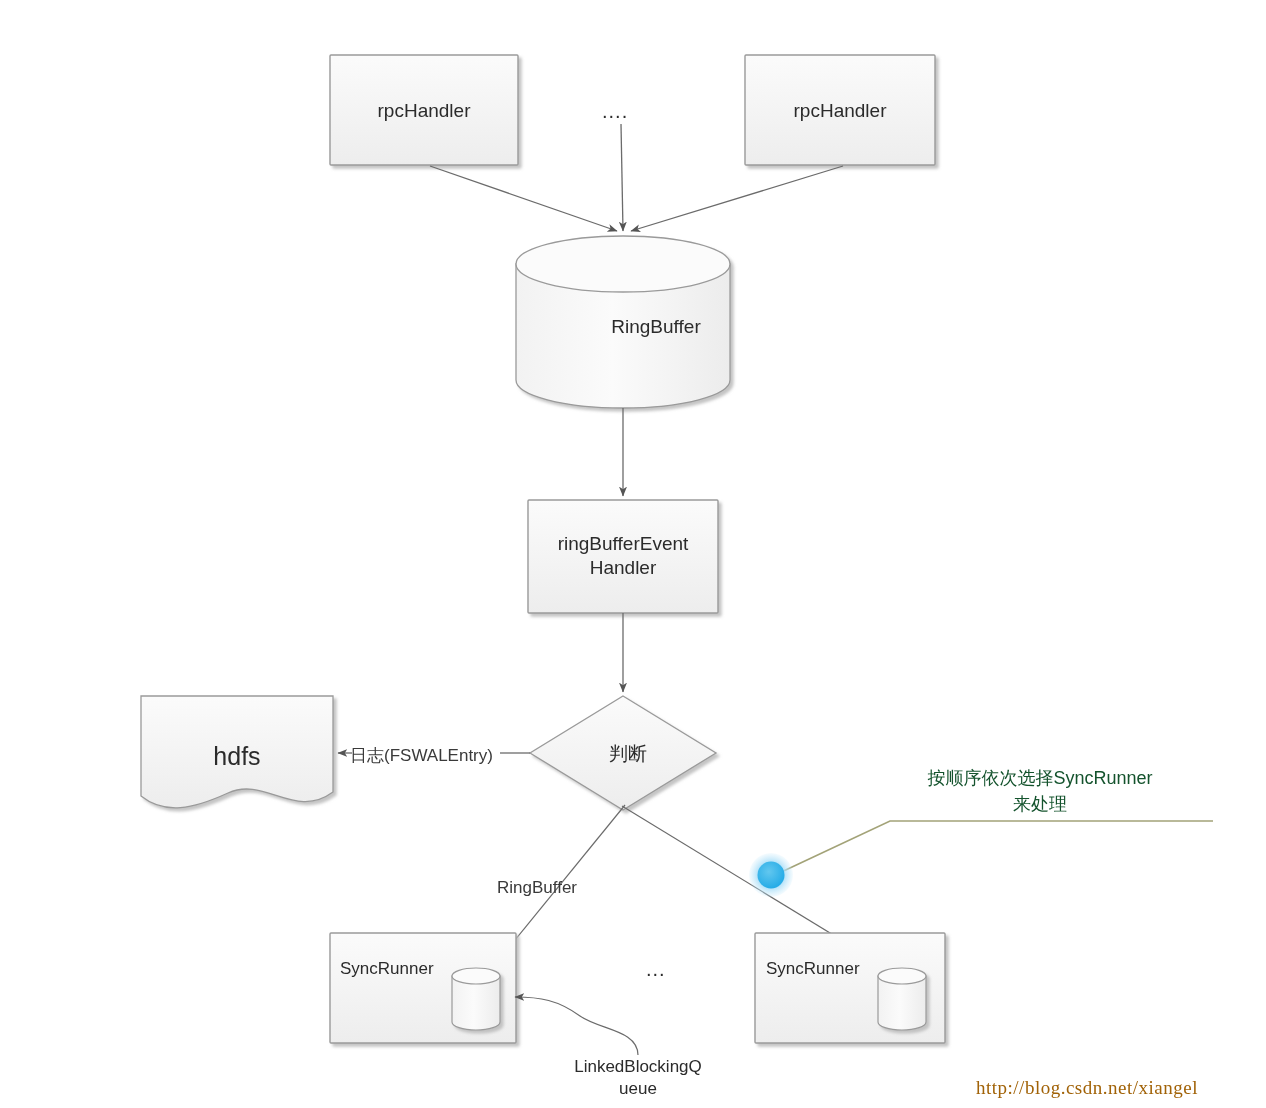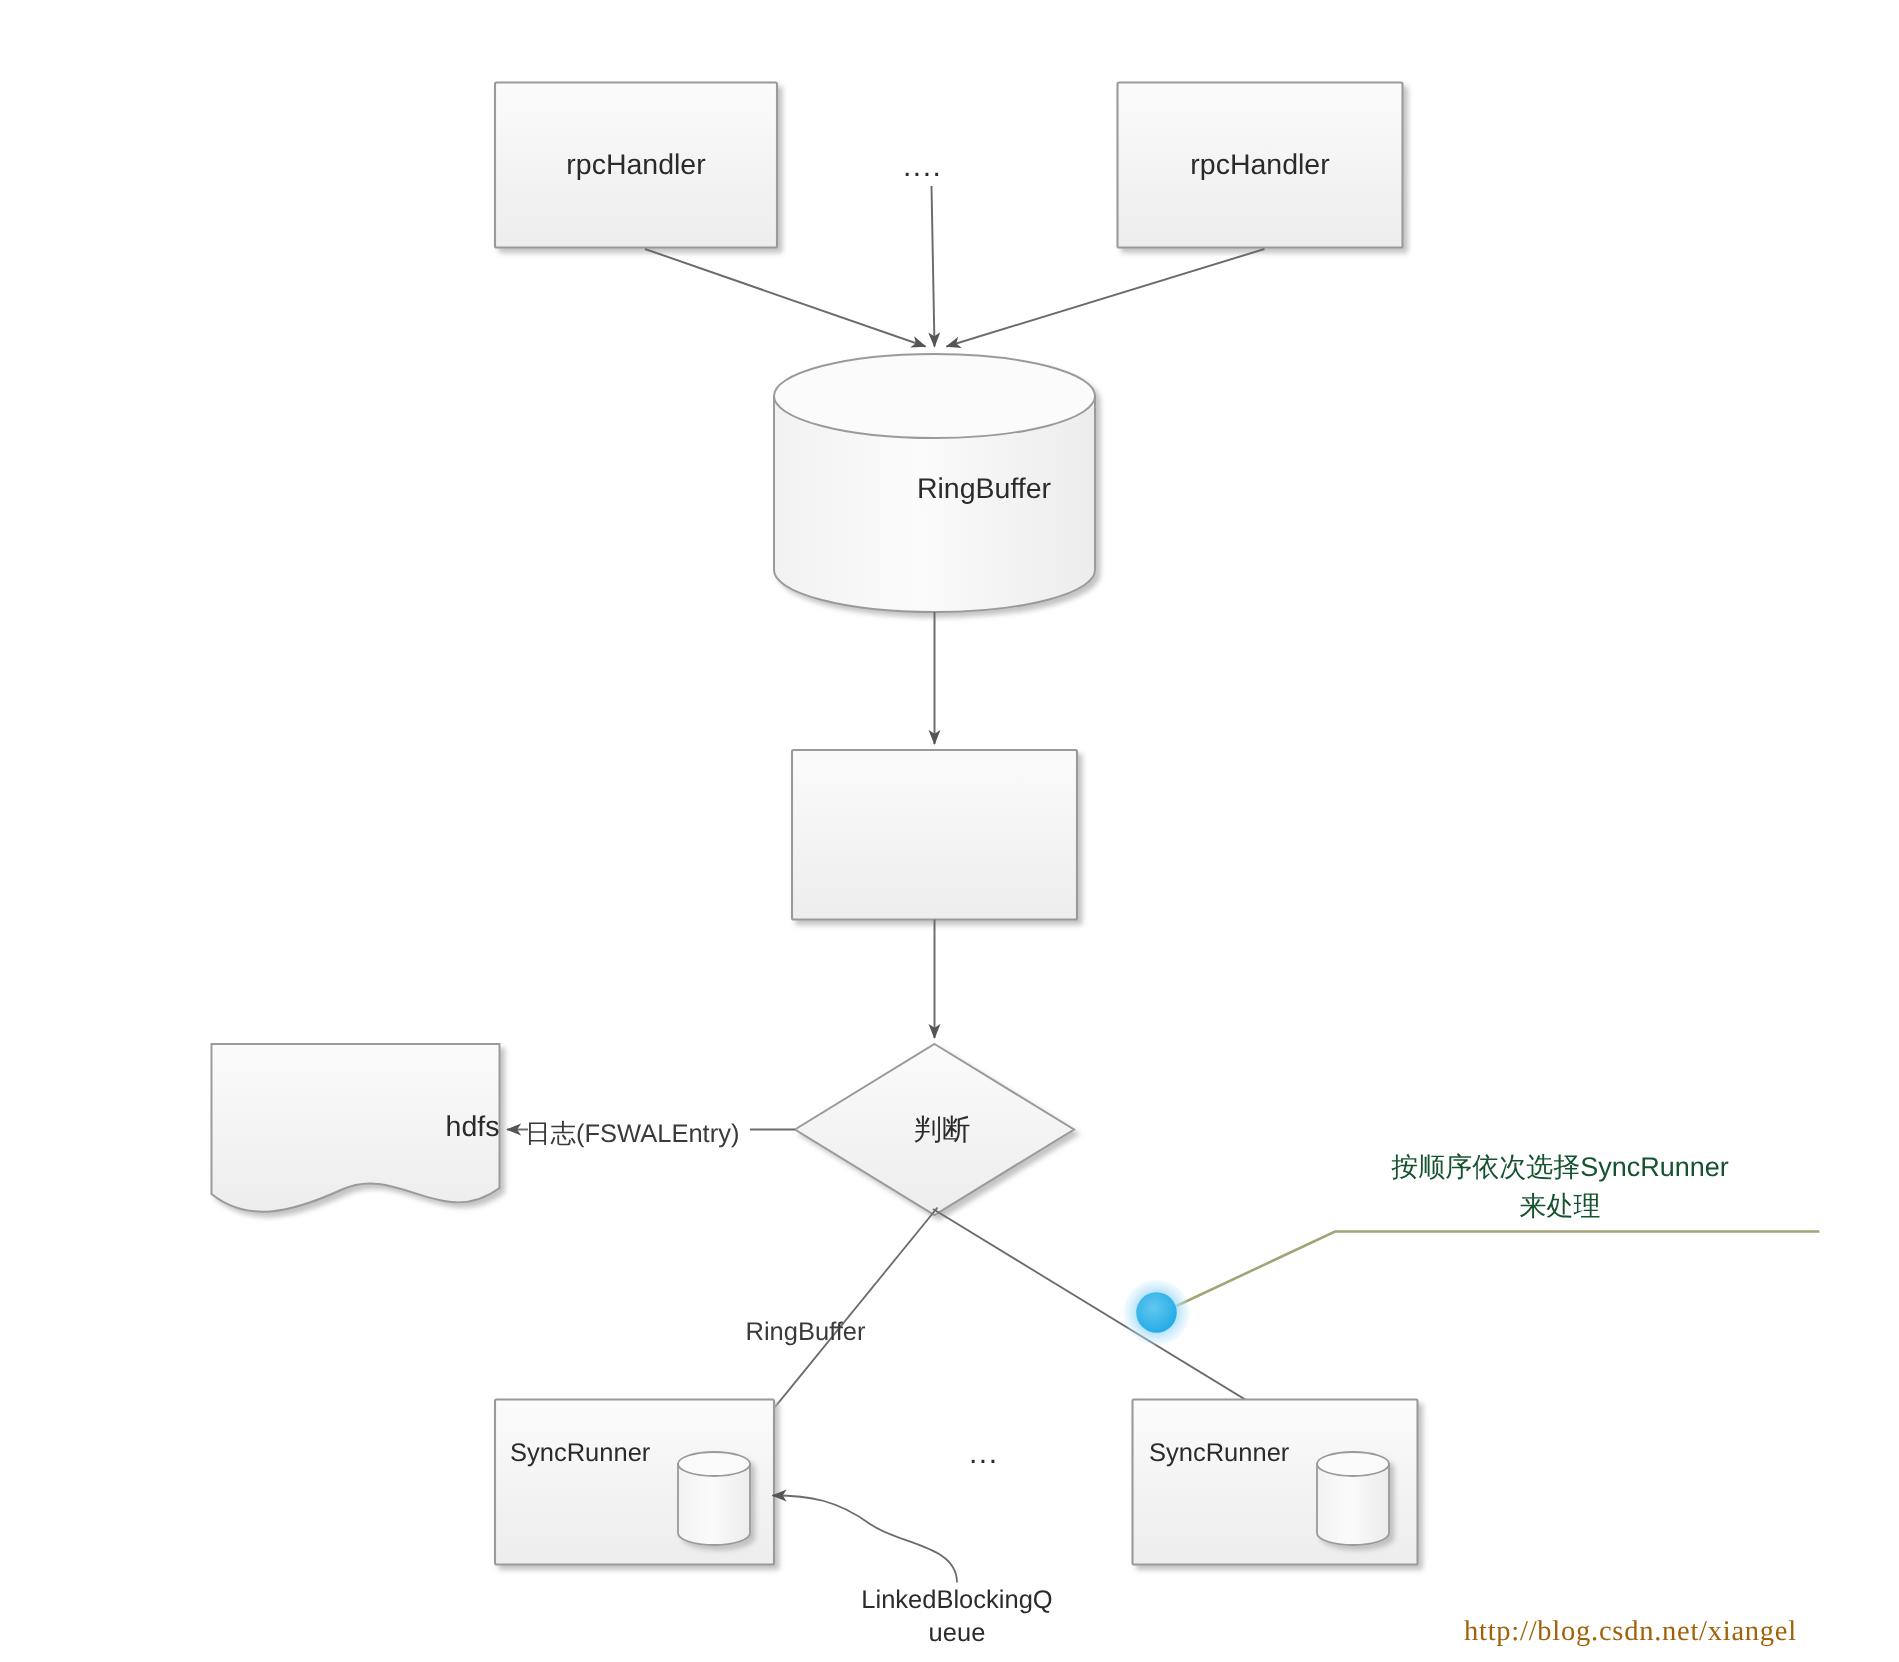--- a/index.html
+++ b/index.html
@@ -41,22 +41,21 @@
   .box-label {
     font-size: 19px;
   }
   .cyl-label {
     font-size: 19px;
   }
   .diamond-label {
     font-size: 19px;
   }
   .doc-label {
-    font-size: 19px;
-    text-align: right;
+    font-size: 25px;
   }
   .small-label {
     font-size: 17px;
   }
   .runner-label {
     font-size: 17px;
   }
   .annotation {
     position: absolute;
     font-size: 18px;
@@ -167,20 +166,22 @@
   </svg>
 
   <div class="node-label box-label" style="left:330px; top:99px; width:188px;">rpcHandler</div>
 
   <div class="node-label box-label" style="left:745px; top:99px; width:190px;">rpcHandler</div>
 
   <div class="dots-label" style="left:602px; top:100px;">....</div>
 
   <div class="node-label cyl-label" style="left:516px; top:315px; width:214px;padding-left:33px;">RingBuffer</div>
 
+  <div class="node-label box-label" style="left:528px; top:532px; width:190px;">ringBufferEvent
+Handler</div>
 
   <div class="node-label diamond-label" style="left:578px; top:742px; width:100px;">判断</div>
 
   <div class="node-label doc-label" style="left:141px; top:740px; width:192px;">hdfs</div>
 
   <div class="edge-label small-label" style="left:350px; top:744px;text-align:center;">日志(FSWALEntry)</div>
 
   <div class="edge-label small-label" style="left:497px; top:878px;">RingBuffer</div>
 
   <div class="node-label runner-label" style="left:340px; top:958px; width:120px; text-align:left;">SyncRunner</div>

